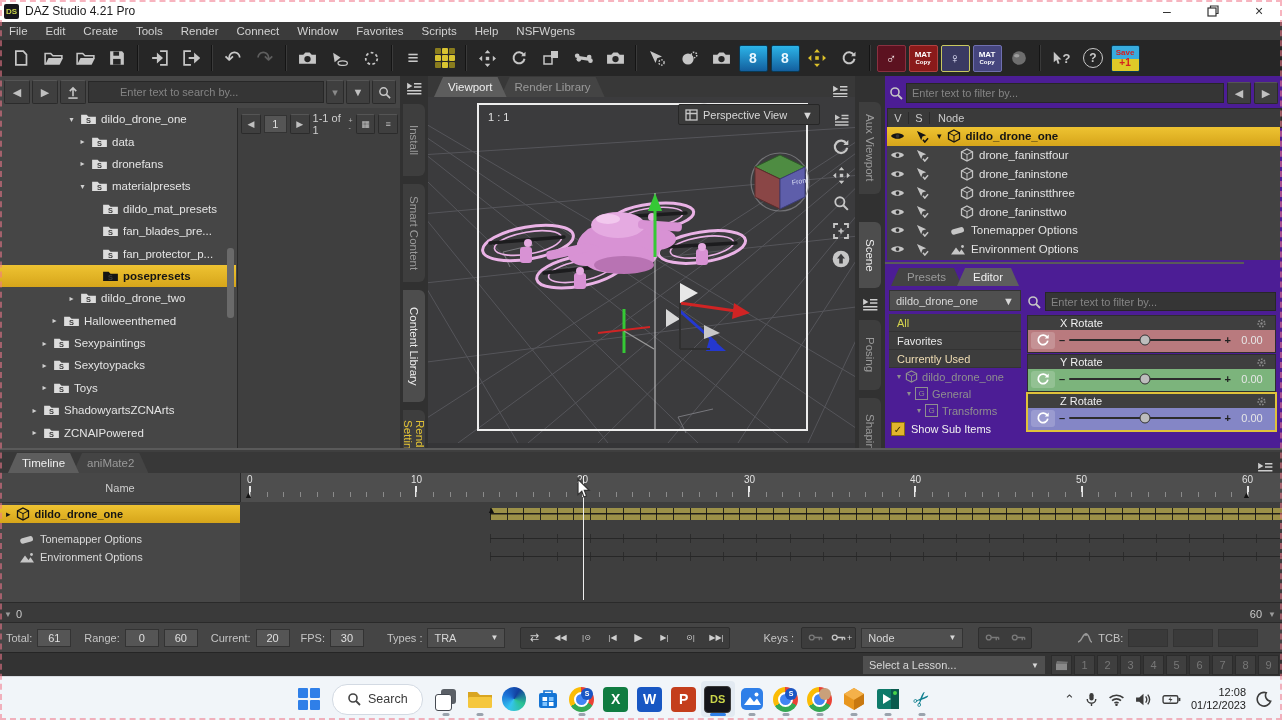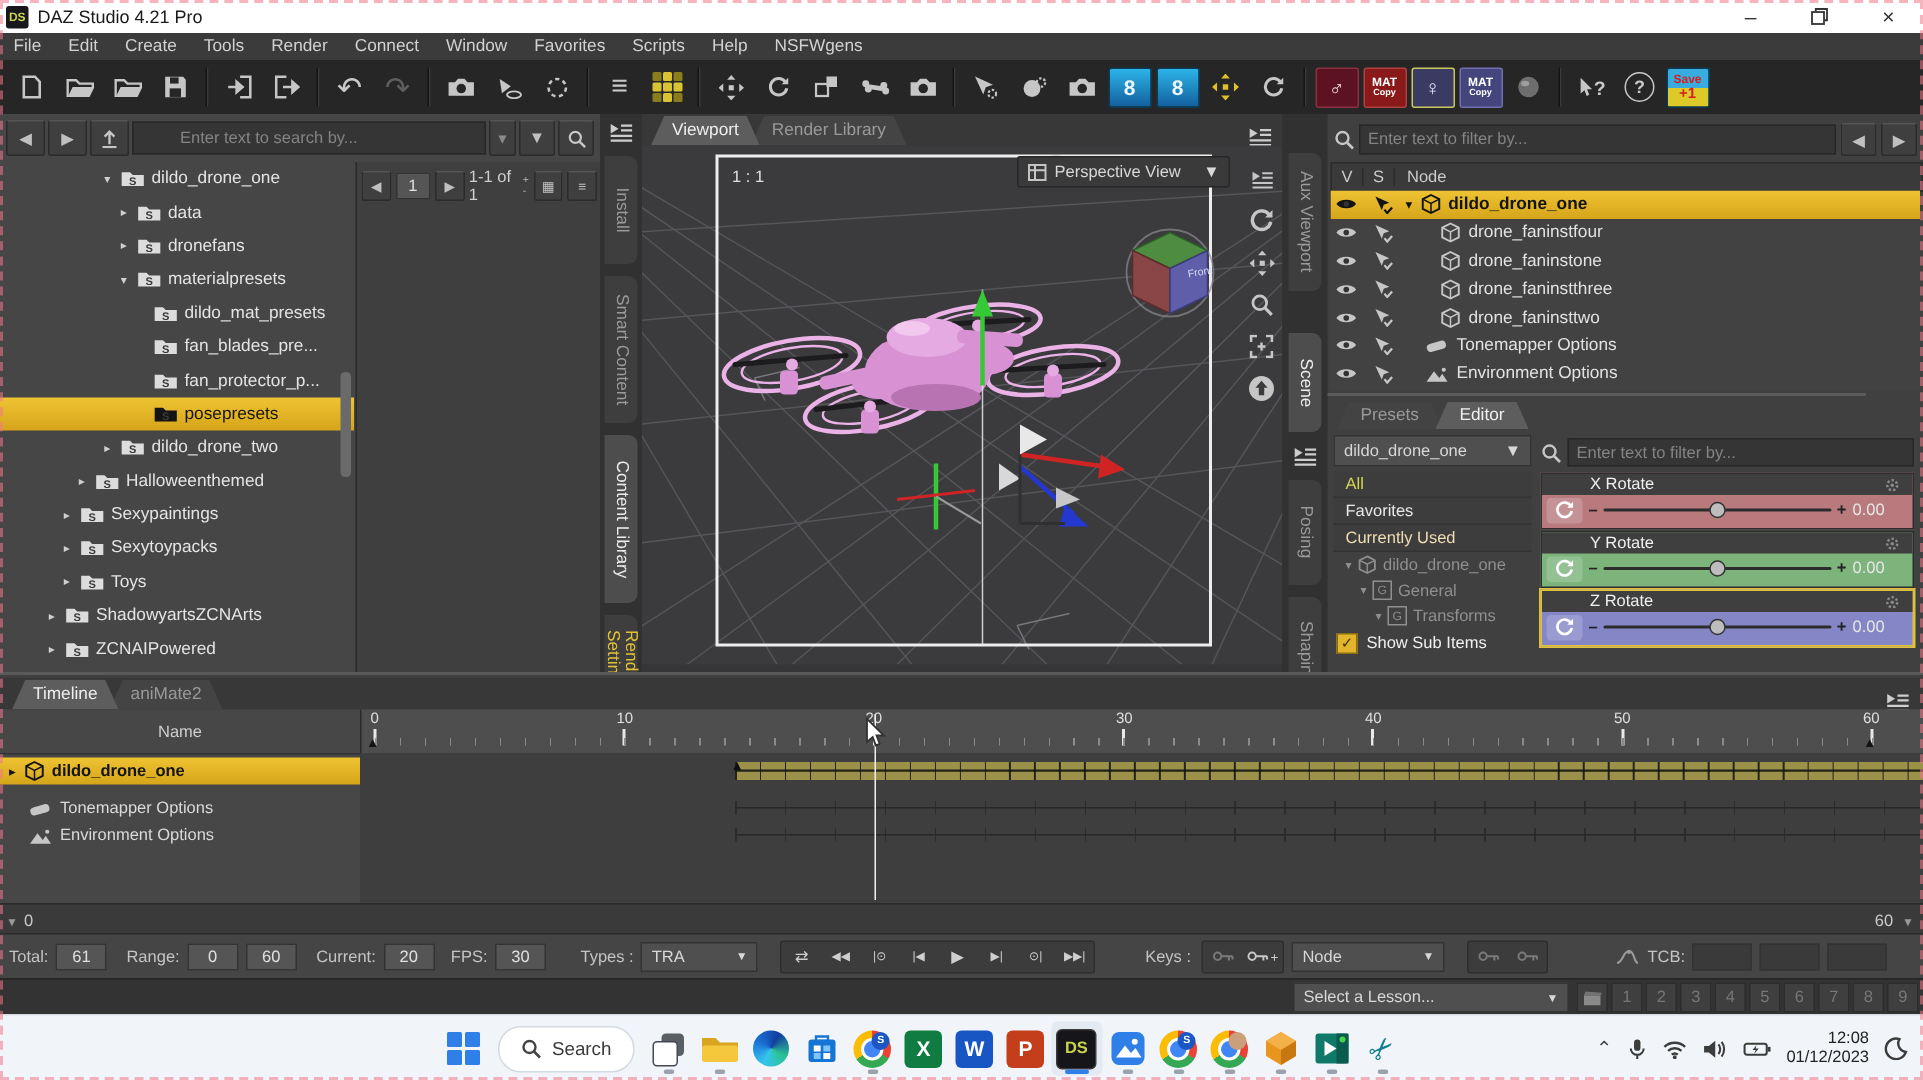--- a/index.html
+++ b/index.html
@@ -44,21 +44,21 @@
         display:flex;align-items:center;justify-content:center;border-radius:0 6px 6px 0;margin:4px 0;flex:none}
   .vtab.on{background:#4d4d4d;color:#ececec}
   .vtab.yel{color:#e2c235}
   
   .leftpanel{left:0;top:76px;width:400px;height:372px;background:#464646;border-right:1px solid #262626}
   .srow{left:4px;top:4px;width:392px;height:24px;display:flex;gap:2px;align-items:center}
   .sbtn{width:24px;height:22px;flex:none}
   .tree{left:0;top:32px;width:236px;height:340px;overflow:hidden;background:#464646}
   .trow{height:22.4px;display:flex;align-items:center;gap:4px;white-space:nowrap;color:#e4e4e4;font-size:11.5px}
   .trow .exp{width:9px;font-size:8px;color:#d0d0d0;text-align:center;flex:none}
-  .trow.sel{background:linear-gradient(#f0c famous,#d8a818);background:linear-gradient(#eec332,#d6a51a);color:#141414;font-weight:normal}
+  .trow.sel{background:linear-gradient(#f0c famous,#d8a818);background:linear-gradient(#eec332,#d6a51a);color:#141414;font-weight:bold}
   .trow.sel .ic{color:#141414}
   .ind1{padding-left:30px}.ind2{padding-left:40px}.ind3{padding-left:50px}
   .ind4{padding-left:67px}.ind5{padding-left:78px}.ind6{padding-left:89px}
   .fold{width:17px;height:12px;flex:none;color:#dcdcdc}
   .vsb{position:absolute;right:2px;top:140px;width:7px;height:70px;background:#6a6a6a;border-radius:3px}
   .filepane{left:237px;top:32px;width:163px;height:340px;background:#3f3f3f;border-left:1px solid #2a2a2a}
   .pager{display:flex;align-items:center;gap:3px;padding:4px 3px}
   .pbtn{width:20px;height:18px;font-size:9px}
   .pnum{width:24px;height:18px}
   .fitem{margin:4px 3px;height:26px;background:linear-gradient(#eec332,#d6a51a);display:flex;align-items:center;gap:5px;color:#141414;font-weight:bold;padding:0 3px}
@@ -68,38 +68,38 @@
   .rstrip{left:855px;top:76px;width:30px;height:372px;background:#313131;display:flex;flex-direction:column;align-items:center;overflow:hidden}
   .pmenu{width:18px;height:14px;margin:5px 0;color:#cdcdcd;flex:none}
   
   .vpwrap{left:428px;top:76px;width:427px;height:372px;background:#353537}
   .vptabs{left:0;top:0;width:100%;height:21px;display:flex;align-items:flex-end;background:#383838;padding-left:6px;box-sizing:border-box}
   .vpcanvas{left:0;top:21px;width:427px;height:346px;background:#3b3b3d;overflow:hidden}
   .vpdrop{left:250px;top:28px;width:142px;height:21px;background:#3a3a3a;border:1px solid #272727;display:flex;align-items:center;gap:5px;padding:0 6px;box-sizing:border-box;color:#d8d8d8;border-radius:2px}
   .vptools{right:3px;top:32px;display:flex;flex-direction:column;gap:6px;align-items:center}
   .vptool{width:22px;height:22px;display:flex;align-items:center;justify-content:center;color:#e2e2e2}
   
-  .rpanel{left:885px;top:76px;width:397px;height:372px;background:#404040}
+  .rpanel{left:885px;top:76px;width:397px;height:372px;background:#4c1d95}
   .scenehead{display:flex;height:18px;background:#3a3a3a;border:1px solid #2b2b2b;color:#cccccc;align-items:center}
   .snode{height:18.8px;display:flex;align-items:center;gap:5px;font-size:11.5px;color:#e2e2e2}
   .snode .vcol{width:20px;display:flex;justify-content:center;flex:none}
   .snode.sel{background:linear-gradient(#eec332,#d6a51a);color:#141414;font-weight:bold}
   .snode.sel .ic{color:#141414}
   .ptab{height:18px;padding:0 16px;display:flex;align-items:center;color:#9a9a9a;background:#434343;clip-path:polygon(8px 0,calc(100% - 8px) 0,100% 100%,0 100%);margin-right:-5px;font-size:11.5px}
   .ptab.on{background:#5d5d5d;color:#efefef}
   .pgitem{height:17px;display:flex;align-items:center;padding-left:8px;background:#3d3d3d;border-bottom:1px solid #333;color:#e8e8e8}
   .pgtree{height:17px;display:flex;align-items:center;gap:4px;padding-left:8px;color:#8f8f8f}
   .gbox{width:11px;height:11px;border:1px solid #8f8f8f;font-size:8px;display:flex;align-items:center;justify-content:center;flex:none}
   .slider{position:relative;height:36px;margin:1px 2px;border:1px solid #2e2e2e}
   .slider .lab{height:14px;background:#3f3f3f;display:flex;align-items:center;padding:0 8px 0 32px;color:#f0f0f0;justify-content:space-between}
   .slider .bar{height:20px;display:flex;align-items:center;gap:4px;padding:0 6px 0 3px}
   .rotch{width:24px;height:17px;border-radius:3px;display:flex;align-items:center;justify-content:center;color:#fff;flex:none;background:rgba(255,255,255,.18)}
   .track{flex:1;height:2px;background:#2c2c2c;position:relative;border-radius:1px}
   .knob{position:absolute;left:50%;top:50%;width:9px;height:9px;border-radius:50%;background:#bdbdbd;border:1px solid #333;transform:translate(-50%,-50%)}
-  .sval{width:34px;text-align:left;color:#e6e6e6}
+  .sval{width:34px;text-align:center;color:#e6e6e6}
   .chk{width:12px;height:12px;background:#e2b52c;border:1px solid #8a6d10;display:flex;align-items:center;justify-content:center;color:#3a2d00;font-size:10px;font-weight:bold}
   
   .tlpanel{left:0;top:448px;width:1282px;height:174px;background:#3f3f3f;border-top:2px solid #5a5a5a}
   .tltabs{left:0;top:2px;width:100%;height:21px;background:#383838;display:flex;align-items:flex-end;padding-left:8px;box-sizing:border-box}
   .tlbody{left:0;top:23px;width:1282px;height:129px;background:#454545}
   .tlname{left:0;top:0;width:240px;height:129px;background:#474747;border-right:1px solid #2a2a2a}
   .tlrow{position:absolute;left:0;width:240px;height:18px;display:flex;align-items:center;gap:5px;padding-left:6px;box-sizing:border-box;color:#dadada}
   .tlrow.sel{background:linear-gradient(#eec332,#d6a51a);color:#141414;font-weight:bold}
   .tlrow.sel .ic{color:#141414}
   .ruler{left:240px;top:0;width:1042px;height:29px;background:#4e4e4e;border-bottom:1px solid #323232}

